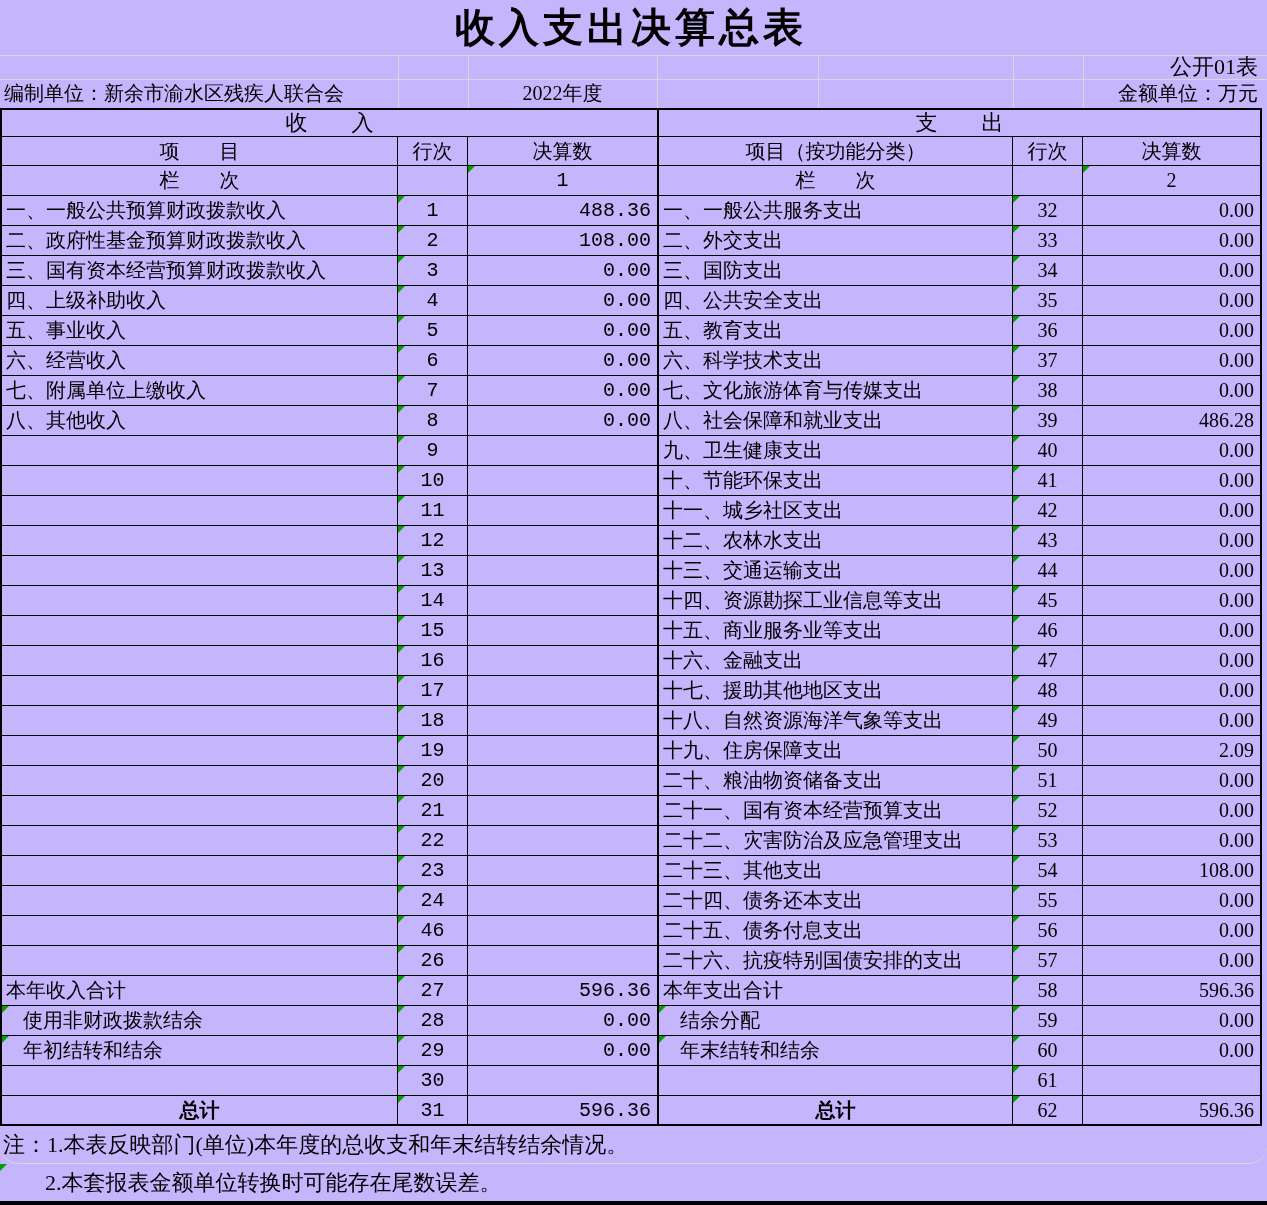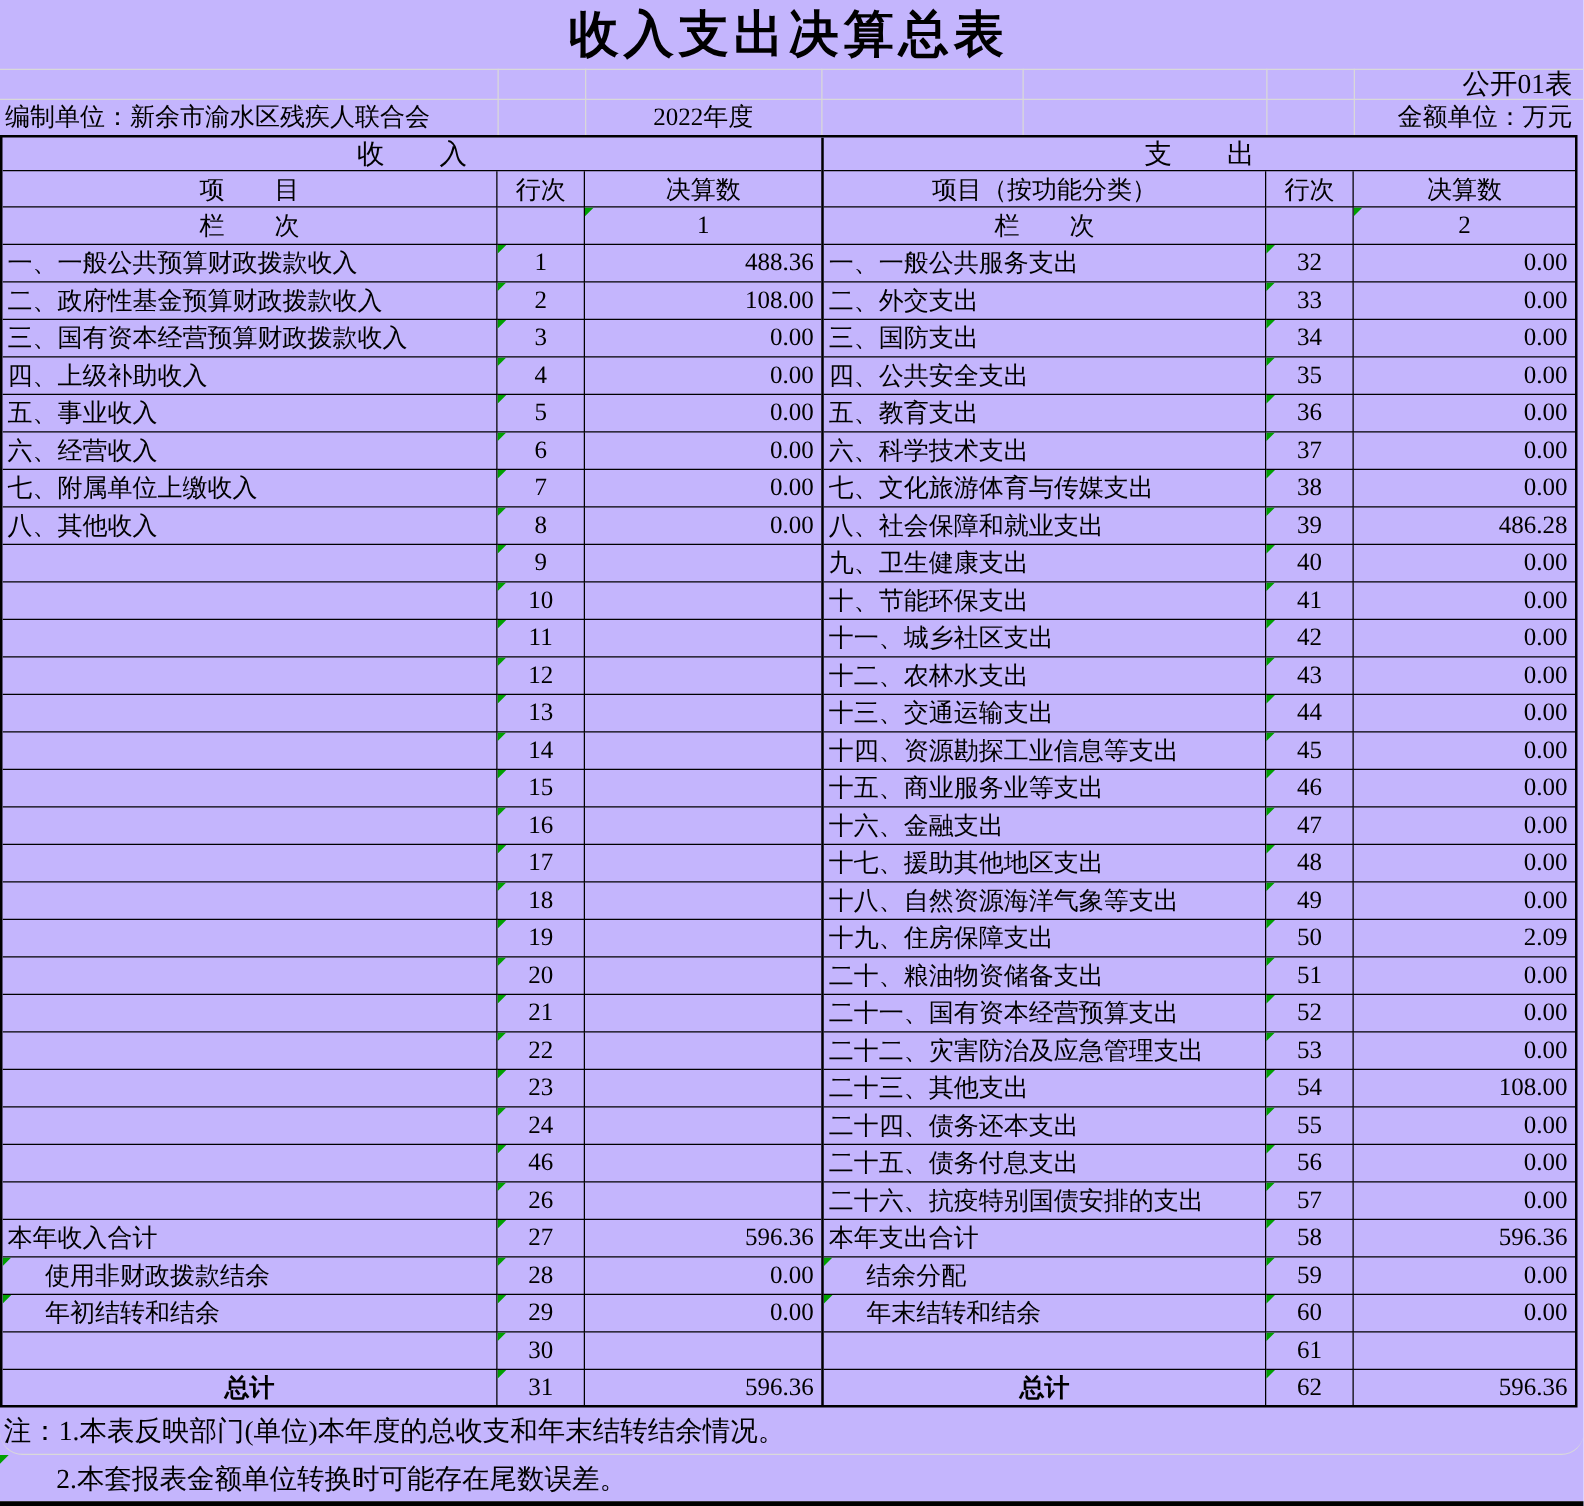--- a/index.html
+++ b/index.html
@@ -22,32 +22,32 @@
   .meta .year{position:absolute;left:468px;width:189px;top:0;height:100%;display:flex;align-items:center;justify-content:center;text-align:right;}
   .meta .unit{position:absolute;right:4px;top:0;height:100%;display:flex;align-items:center;}
   .hg{position:absolute;left:0;width:1267px;height:1px;background:var(--grid);}
   .vg{position:absolute;top:55px;height:53px;width:1px;background:var(--grid);}
   .table{
     position:absolute;left:0;top:108px;width:1262px;height:1018px;
     box-sizing:border-box;border:2px solid var(--border);
     display:flex;overflow:hidden;
   }
   .half{display:grid;grid-auto-rows:30px;grid-template-rows:27px 29px 30px;}
-  .half.left{width:655px;grid-template-columns:396px 70px 189px;}
+  .half.left{width:655px;grid-template-columns:396px 70px 189px;font-family:Liberation Mono, monospace;}
   .half.right{width:603px;box-sizing:border-box;border-left:2px solid var(--border);grid-template-columns:354px 70px 177px;}
   .c{
     position:relative;box-sizing:border-box;
     border-right:1px solid var(--border);border-bottom:1px solid var(--border);
     display:flex;align-items:center;font-size:20px;overflow:hidden;white-space:pre;
   }
   .c.last{border-right:none;}
   .sec{grid-column:1/4;justify-content:center;font-size:22px;}
   .hc{justify-content:center;}
   .item{justify-content:flex-start;padding-left:4px;}
-  .item.indent{padding-left:34px;}
+  .item.indent{padding-left:21px;}
   .item.total{justify-content:center;padding-left:0;font-weight:700;}
   .line{justify-content:center;}
   .amt{justify-content:flex-end;padding-right:6px;}
   .tri::before{
     content:"";position:absolute;left:0;top:0;width:0;height:0;
     border-top:7px solid var(--green);border-right:7px solid transparent;
   }
   .note{
     position:absolute;left:0;width:1267px;height:38px;box-sizing:border-box;
     display:flex;align-items:center;font-size:22px;border-bottom:1px solid var(--grid);

